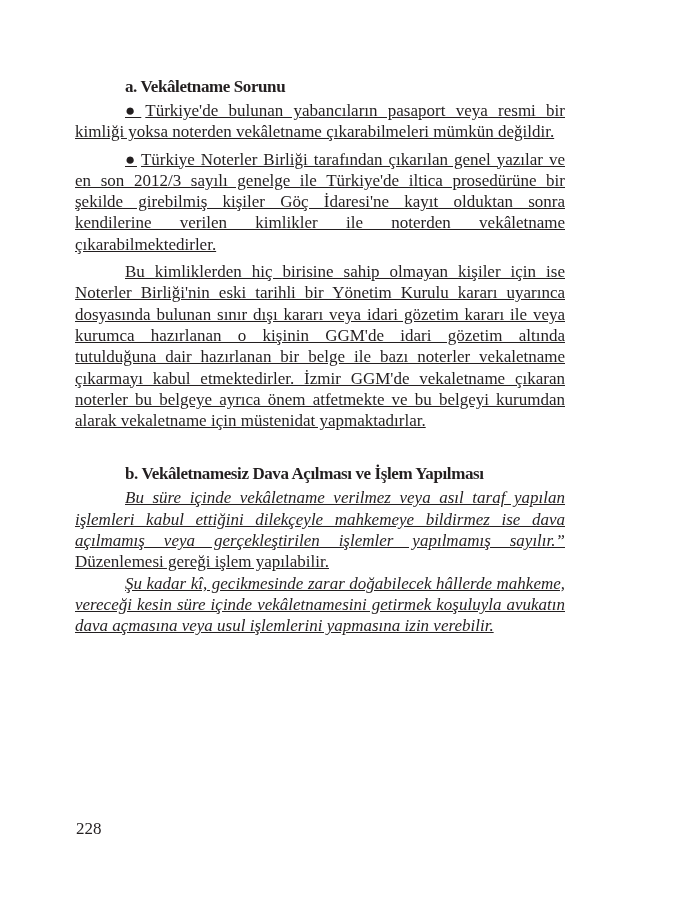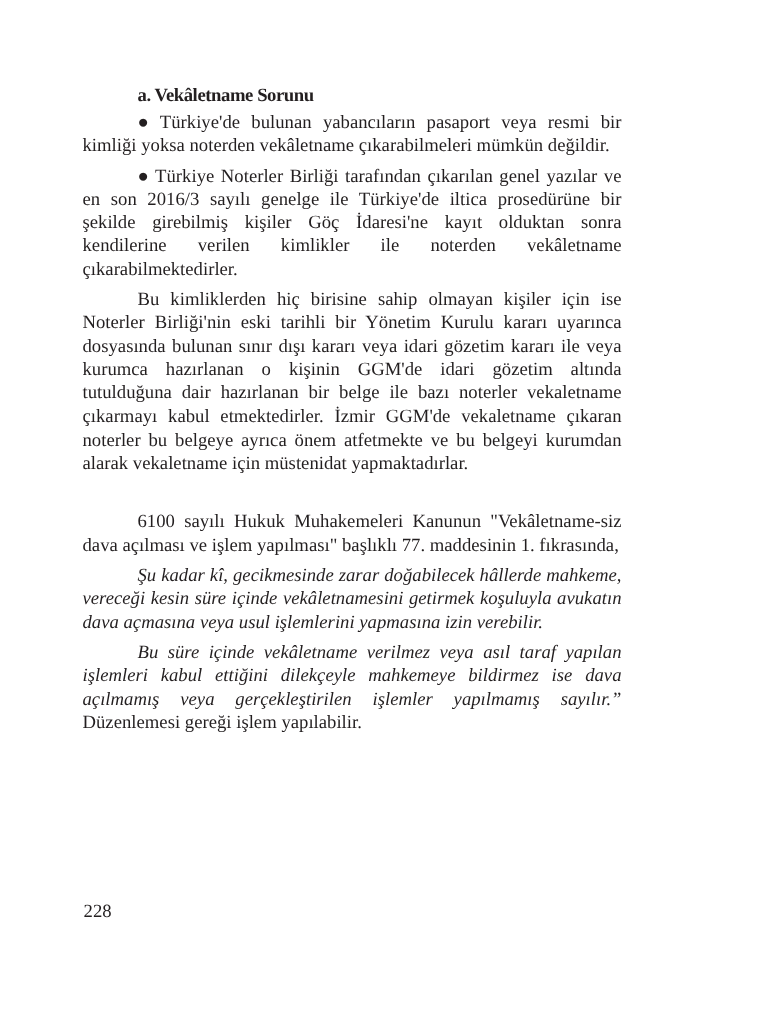--- a/index.html
+++ b/index.html
@@ -28,20 +28,21 @@
       margin: 0 0 3px 0;
       padding-left: 50px;
       letter-spacing: -0.4px;
     }
     .para {
       font-size: 17px;
       line-height: 21.3px;
       text-align: justify;
       text-indent: 50px;
       margin: 0 0 6px 0;
+      text-decoration: underline;
     }
     .para.italic {
       font-style: italic;
     }
     .bullet {
       display: inline;
       margin-right: 4px;
       font-style: normal;
     }
     .gap-section {
@@ -60,29 +61,29 @@
   </style>
 </head>
 <body>
 
 <div class="page">
 
   <h2 class="heading">a. Vekâletname Sorunu</h2>
 
   <p class="para"><span class="bullet">●</span><span>Türkiye'de bulunan yabancıların pasaport veya resmi bir kimliği yoksa noterden vekâletname çıkarabilmeleri mümkün değildir.</span></p>
 
-  <p class="para"><span class="bullet">●</span><span>Türkiye Noterler Birliği tarafından çıkarılan genel yazılar ve en son 2016/3 sayılı genelge ile Türkiye'de iltica prosedürüne bir şekilde girebilmiş kişiler Göç İdaresi'ne kayıt olduktan sonra kendilerine verilen kimlikler ile noterden vekâletname çıkarabilmektedirler.</span></p>
+  <p class="para"><span class="bullet">●</span><span>Türkiye Noterler Birliği tarafından çıkarılan genel yazılar ve en son 2012/3 sayılı genelge ile Türkiye'de iltica prosedürüne bir şekilde girebilmiş kişiler Göç İdaresi'ne kayıt olduktan sonra kendilerine verilen kimlikler ile noterden vekâletname çıkarabilmektedirler.</span></p>
 
   <p class="para">Bu kimliklerden hiç birisine sahip olmayan kişiler için ise Noterler Birliği'nin eski tarihli bir Yönetim Kurulu kararı uyarınca dosyasında bulunan sınır dışı kararı veya idari gözetim kararı ile veya kurumca hazırlanan o kişinin GGM'de idari gözetim altında tutulduğuna dair hazırlanan bir belge ile bazı noterler vekaletname çıkarmayı kabul etmektedirler. İzmir GGM'de vekaletname çıkaran noterler bu belgeye ayrıca önem atfetmekte ve bu belgeyi kurumdan alarak vekaletname için müstenidat yapmaktadırlar.</p>
 
   <div class="gap-section"></div>
 
-
-  <p class="para">6100 sayılı Hukuk Muhakemeleri Kanunun "Vekâletname-siz dava açılması ve işlem yapılması" başlıklı 77. maddesinin 1. fıkrasında,</p>
+  <h2 class="heading">b. Vekâletnamesiz Dava Açılması ve İşlem Yapılması</h2>
 
 
-  <p class="para italic">Şu kadar kî, gecikmesinde zarar doğabilecek hâllerde mahkeme, vereceği kesin süre içinde vekâletnamesini getirmek koşuluyla avukatın dava açmasına veya usul işlemlerini yapmasına izin verebilir.</p>
 
   <p class="para mixed" style="margin-bottom:0;"><span class="it">Bu süre içinde vekâletname verilmez veya asıl taraf yapılan işlemleri kabul ettiğini dilekçeyle mahkemeye bildirmez ise dava açılmamış veya gerçekleştirilen işlemler yapılmamış sayılır.”</span> <span>Düzenlemesi gereği işlem yapılabilir.</span></p>
+
+  <p class="para italic">Şu kadar kî, gecikmesinde zarar doğabilecek hâllerde mahkeme, vereceği kesin süre içinde vekâletnamesini getirmek koşuluyla avukatın dava açmasına veya usul işlemlerini yapmasına izin verebilir.</p>
 
 </div>
 
 <div class="page-number">228</div>
 
 </body></html>

